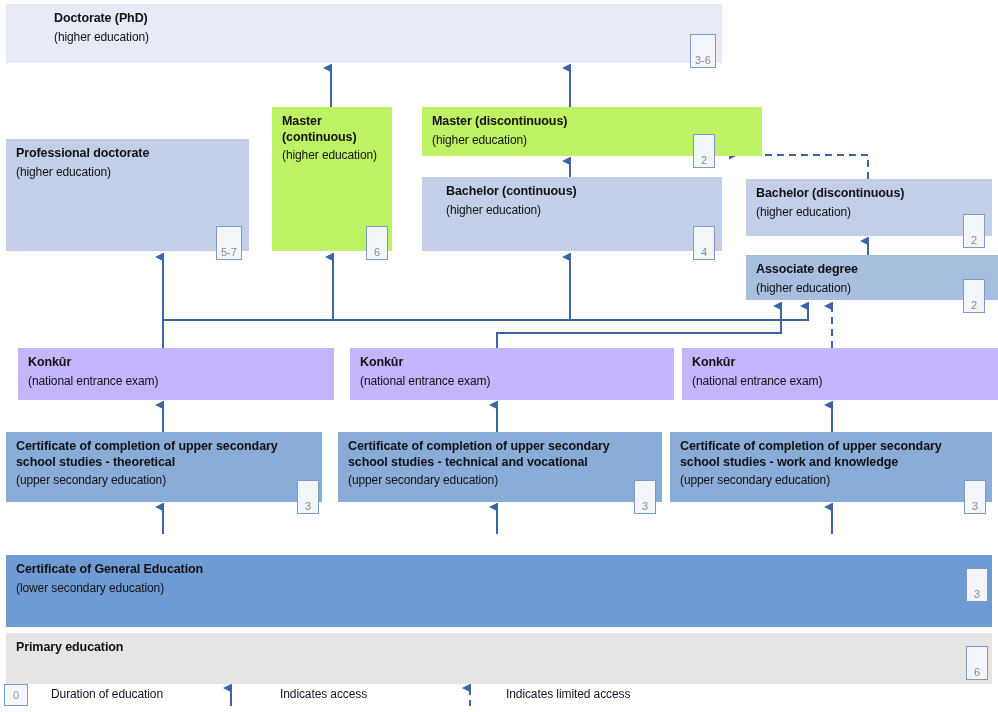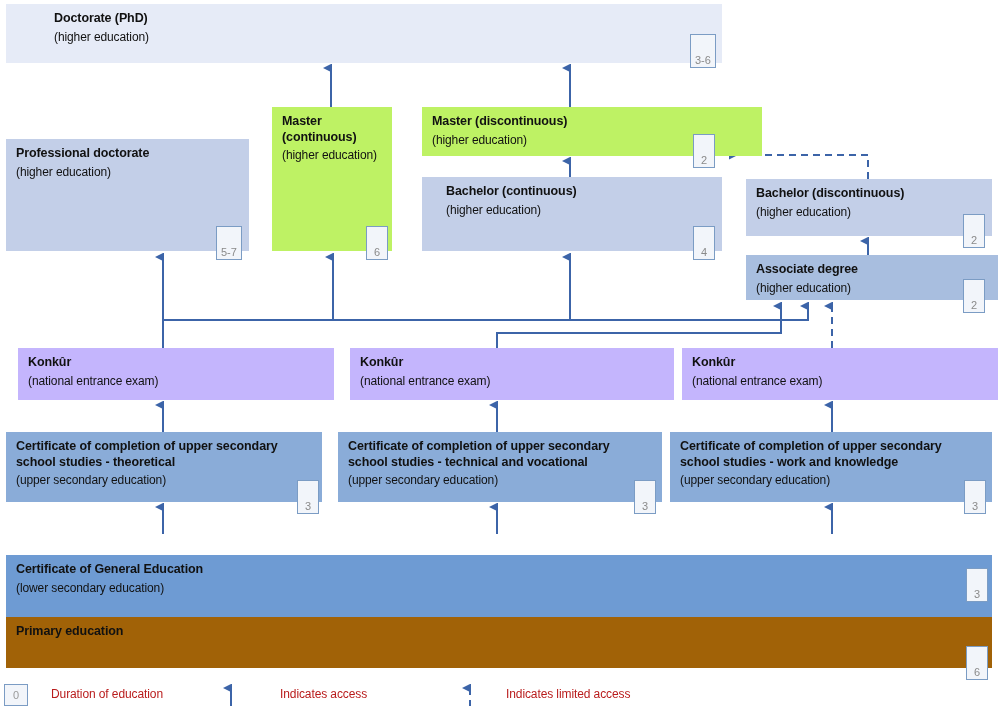--- a/index.html
+++ b/index.html
@@ -48,21 +48,21 @@
     margin-top: 3px;
     letter-spacing: -0.1px;
   }
   .node.tone-doctorate { background: #e6ebf7; }
   .node.tone-pale      { background: #bef264; }
   .node.tone-mid       { background: #c3cfe8; }
   .node.tone-steel     { background: #a8bedf; }
   .node.tone-exam      { background: #c4b5fd; margin-left: 12px; }
   .node.tone-cert      { background: #8aacd8; }
   .node.tone-general   { background: #6e9bd3; }
-  .node.tone-primary   { background: #a16207; }
+  .node.tone-primary   { background: #e5e5e5; margin-top: 16px; }
 
   .badge {
     position: absolute;
     box-sizing: border-box;
     min-width: 22px;
     height: 21px;
     padding: 16px 4px;
     background: #f2f5fa;
     border: 1px solid #7b9cc4;
     color: #8a8a8a;
@@ -81,21 +81,21 @@
   }
   .legend-item {
     position: absolute;
     top: 0;
     height: 36px;
   }
   .legend-label {
     position: absolute;
     top: 11px;
     font-size: 12px;
-    color: #b91c1c;
+    color: #0f172a;
     white-space: nowrap;
     letter-spacing: -0.1px;
   }
   .legend-badge {
     position: absolute;
     left: 4px;
     top: 8px;
     width: 24px;
     height: 22px;
     box-sizing: border-box;

